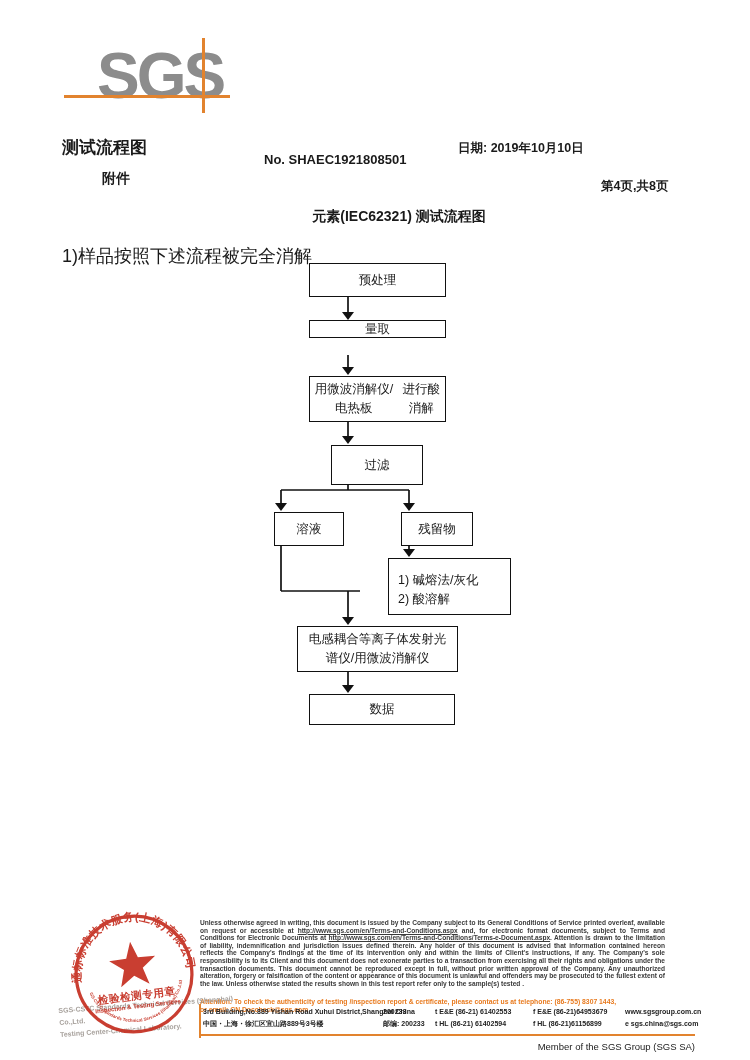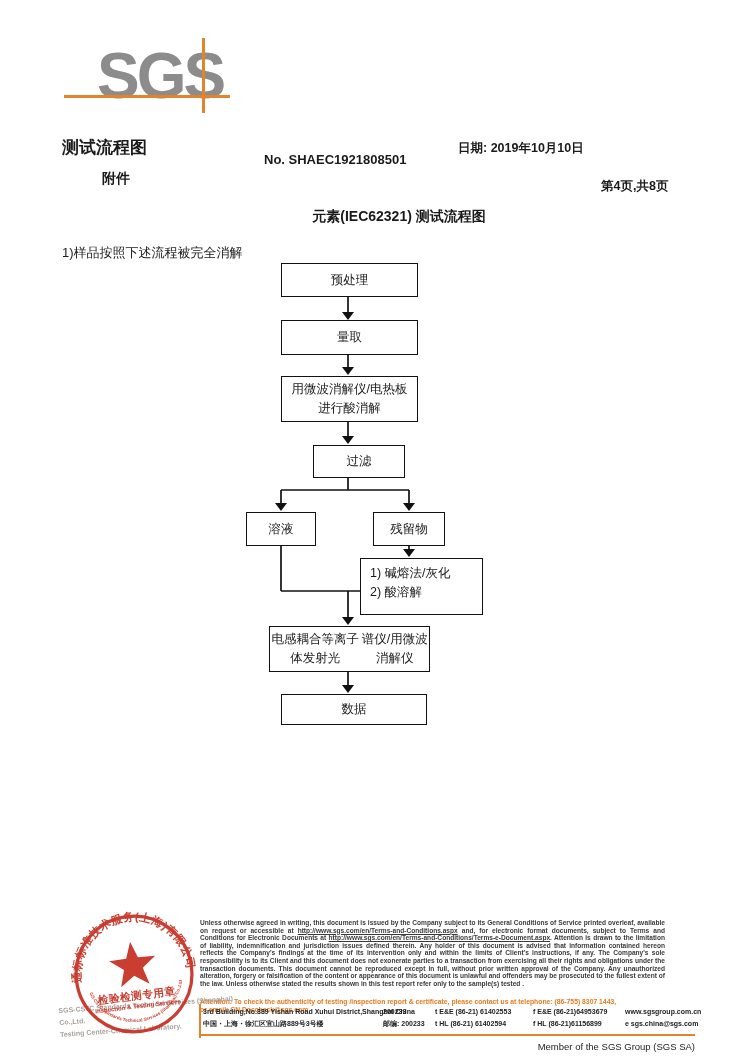--- a/index.html
+++ b/index.html
@@ -19,29 +19,29 @@
   .rule-orange-v{left:202px;top:38px;width:3px;height:75px;background:#e2832e;}
 
   
   .hdr-title{left:62px;top:136px;font-size:17px;font-weight:700;}
   .hdr-no{left:264px;top:140px;font-size:13px;font-weight:600;margin-top:12px;}
   .hdr-date{left:458px;top:140px;font-size:12.5px;font-weight:600;}
   .hdr-page{left:601px;top:140px;font-size:12.5px;font-weight:600;margin-top:38px;}
   .hdr-attach{left:62px;top:170px;font-size:14px;font-weight:700;margin-left:40px;}
 
   .fc-title{left:0;top:208px;width:750px;text-align:center;font-size:14px;font-weight:700;padding-left:24px;}
-  .fc-note{left:62px;top:244px;font-size:13px;text-align:right;}
+  .fc-note{left:62px;top:244px;font-size:18px;text-align:right;}
 
   
   .fbox{
     position:absolute;background:#fff;border:1.6px solid #111;
     display:flex;align-items:center;justify-content:center;text-align:center;
-    font-size:12.5px;line-height:1.5;box-sizing:border-box;
-  }
-  .fbox.left-align{align-items:flex-start;justify-content:flex-start;text-align:center;padding:5px 4px 0 9px;}
+    font-size:12.5px;line-height:1.5;box-sizing:border-box;margin-left:28px;
+  }
+  .fbox.left-align{align-items:flex-start;justify-content:flex-start;text-align:center;padding:12px 4px 0 9px;}
   .connectors{position:absolute;left:0;top:0;pointer-events:none;}
 
   
   .company-ghost{
     left:58px;top:1005px;width:190px;color:#a8a29d;font-size:7px;font-weight:700;
     line-height:12px;transform:rotate(-4deg);transform-origin:left top;z-index:1;
   }
   .stamp{left:68px;top:908px;width:132px;height:132px;z-index:2;opacity:.93;transform:rotate(-7deg);}
   .legal{
     left:200px;top:919px;width:465px;font-size:6.6px;line-height:7.6px;
@@ -108,41 +108,41 @@
       <line x1="348" y1="591" x2="348" y2="617"></line>
         <polygon points="342,617 354,617 348,625" stroke="none"></polygon>
       <line x1="348" y1="672" x2="348" y2="685"></line>
         <polygon points="342,685 354,685 348,693" stroke="none"></polygon>
     </g>
   </svg>
 
   <div class="fbox" style="left:281px;top:263px;width:137px;height:34px;">
     <span>预处理</span>
   </div>
-  <div class="fbox" style="left:281px;top:320px;width:137px;height:35px;">
+  <div class="fbox" style="left:281px;top:320px;width:137px;height:18px;">
     <span>量取</span>
   </div>
-  <div class="fbox" style="left:281px;top:376px;width:137px;height:46px;flex-direction:column;">
+  <div class="fbox" style="left:281px;top:376px;width:137px;height:46px;">
     <span>用微波消解仪/电热板</span>
     <span>进行酸消解</span>
   </div>
-  <div class="fbox" style="left:313px;top:445px;width:92px;height:33px;">
+  <div class="fbox" style="left:303px;top:445px;width:92px;height:40px;">
     <span>过滤</span>
   </div>
   <div class="fbox" style="left:246px;top:512px;width:70px;height:34px;">
     <span>溶液</span>
   </div>
   <div class="fbox" style="left:373px;top:512px;width:72px;height:34px;text-align:center;">
     <span>残留物</span>
   </div>
   <div class="fbox left-align" style="left:360px;top:558px;width:123px;height:57px;flex-direction:column;">
     <span>1) 碱熔法/灰化</span>
     <span>2) 酸溶解</span>
   </div>
-  <div class="fbox" style="left:269px;top:626px;width:161px;height:46px;flex-direction:row;">
+  <div class="fbox" style="left:269px;top:626px;width:161px;height:46px;flex-direction:column;">
     <span>电感耦合等离子体发射光</span>
     <span>谱仪/用微波消解仪</span>
   </div>
   <div class="fbox" style="left:281px;top:694px;width:146px;height:31px;">
     <span>数据</span>
   </div>
 
   <div class="abs company-ghost">
     <div>SGS-CSTC Standards Technical Services (Shanghai) Co.,Ltd.</div>
     <div>Testing Center-Chemical Laboratory.</div>

